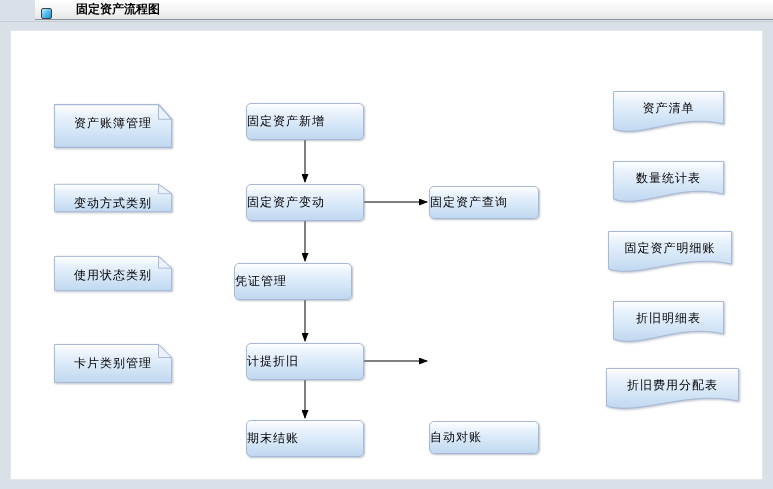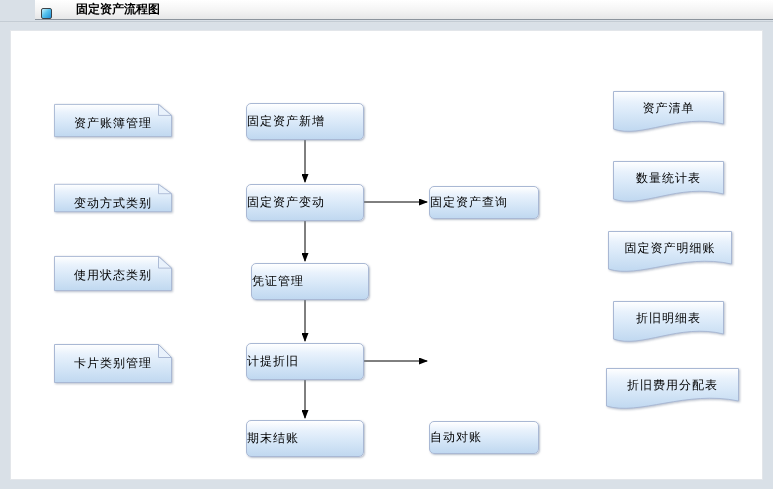--- a/index.html
+++ b/index.html
@@ -83,21 +83,21 @@
 
   <svg class="arrows">
     <line x1="294" y1="109" x2="294" y2="151" stroke="#000" stroke-width="1" marker-end="url(#arrowHead)"></line>
     <line x1="294" y1="190" x2="294" y2="230" stroke="#000" stroke-width="1" marker-end="url(#arrowHead)"></line>
     <line x1="294" y1="269" x2="294" y2="310" stroke="#000" stroke-width="1" marker-end="url(#arrowHead)"></line>
     <line x1="294" y1="349" x2="294" y2="387" stroke="#000" stroke-width="1" marker-end="url(#arrowHead)"></line>
     <line x1="353" y1="171" x2="416" y2="171" stroke="#000" stroke-width="1" marker-end="url(#arrowHead)"></line>
     <line x1="353" y1="330" x2="416" y2="330" stroke="#000" stroke-width="1" marker-end="url(#arrowHead)"></line>
   </svg>
 
-  <div class="node shaped note" style="left:43px;top:73px;width:118px;height:33px">
+  <div class="node shaped note" style="left:43px;top:73px;width:118px;height:44px">
     <svg viewBox="0 0 118 39" preserveAspectRatio="none">
       <path d="M0.5,0.5 H104.5 L117.5,13.5 V38.5 H0.5 Z" fill="url(#gradNode)" stroke="#a9b8d4"></path>
       <path d="M104.5,0.5 V13.5 H117.5 Z" fill="#e9f2fc" stroke="#a9b8d4"></path>
     </svg>
     <span class="lbl">资产账簿管理</span>
   </div>
   <div class="node shaped note" style="left:43px;top:153px;width:118px;height:28px">
     <svg viewBox="0 0 118 39" preserveAspectRatio="none">
       <path d="M0.5,0.5 H104.5 L117.5,13.5 V38.5 H0.5 Z" fill="url(#gradNode)" stroke="#a9b8d4"></path>
       <path d="M104.5,0.5 V13.5 H117.5 Z" fill="#e9f2fc" stroke="#a9b8d4"></path>
@@ -118,21 +118,21 @@
     </svg>
     <span class="lbl">卡片类别管理</span>
   </div>
 
   <div class="node rect" style="left:235px;top:72px;width:118px;height:37px">
     <span class="lbl">固定资产新增</span>
   </div>
   <div class="node rect" style="left:235px;top:153px;width:118px;height:37px">
     <span class="lbl">固定资产变动</span>
   </div>
-  <div class="node rect" style="left:240px;top:232px;width:118px;height:37px">
+  <div class="node rect" style="left:223px;top:232px;width:118px;height:37px">
     <span class="lbl">凭证管理</span>
   </div>
   <div class="node rect" style="left:235px;top:312px;width:118px;height:37px">
     <span class="lbl">计提折旧</span>
   </div>
   <div class="node rect" style="left:235px;top:389px;width:118px;height:37px">
     <span class="lbl">期末结账</span>
   </div>
 
   <div class="node rect" style="left:418px;top:155px;width:110px;height:33px">

